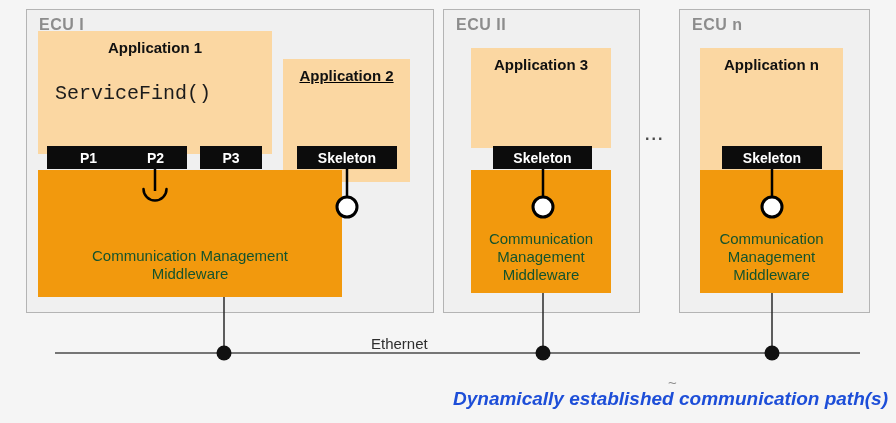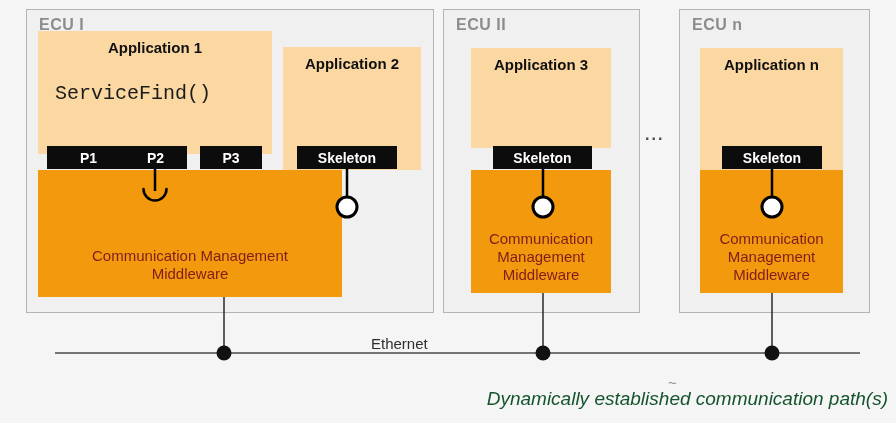--- a/index.html
+++ b/index.html
@@ -10,42 +10,42 @@
   html,body{margin:0;padding:0;}
   body{font-family:"Liberation Sans",sans-serif;background:#fff;}
   #stage{position:relative;width:896px;height:423px;background:var(--background);overflow:hidden;}
   .ecu{position:absolute;background:var(--ecu_fill);border:1px solid var(--ecu_border);}
   .ecu-label{position:absolute;left:12px;top:6px;font-size:16px;font-weight:bold;color:var(--label_gray);letter-spacing:.5px;}
   .app{position:absolute;background:var(--peach);}
   .app-title{text-align:center;font-size:15px;font-weight:bold;color:#111;padding-top:8px;}
   .code{position:absolute;font-family:"Liberation Mono","DejaVu Sans Mono",monospace;font-size:20px;color:#1B1B1B;white-space:pre;}
   .port{position:absolute;height:23px;background:var(--port_black);color:#fff;font-size:14px;font-weight:bold;display:flex;align-items:center;justify-content:center;}
   .mw{position:absolute;background:var(--orange);display:flex;flex-direction:column;justify-content:flex-end;align-items:center;}
-  .mw .mw-text{font-size:15px;color:#7f1d1d;line-height:18px;text-align:center;}
+  .mw .mw-text{font-size:15px;color:#14532d;line-height:18px;text-align:center;}
   .mw1-pad{padding-bottom:14px;}
   .mw3-pad{padding-bottom:9px;}
   .ellipsis{position:absolute;font-size:16px;font-weight:bold;color:#4A4A4A;letter-spacing:2px;}
   .bus-label{position:absolute;font-size:15px;color:#2E2E2E;}
-  .caption{position:absolute;font-size:19px;font-weight:normal;font-style:italic;color:#14532d;white-space:nowrap;}
+  .caption{position:absolute;font-size:19px;font-weight:bold;font-style:italic;color:#1d4ed8;white-space:nowrap;}
   .artifact{position:absolute;font-size:15px;color:#8a8a8a;}
   svg.overlay{position:absolute;left:0;top:0;pointer-events:none;}
 </style>
 </head>
 <body>
 
 <div id="stage">
 
   <div class="ecu" style="left:26px;top:9px;width:406px;height:302px;">
     <div class="ecu-label">ECU I</div>
   </div>
   <div class="app" style="left:38px;top:31px;width:234px;height:123px;">
     <div class="app-title">Application 1</div>
   </div>
   <div class="code" style="left:55px;top:82px;">ServiceFind()</div>
-  <div class="app" style="left:283px;top:47px;width:138px;height:123px;">
+  <div class="app" style="left:283px;top:59px;width:127px;height:123px;text-decoration:underline;">
     <div class="app-title">Application 2</div>
   </div>
   <div class="port" style="left:47px;top:146px;width:83px;">P1</div>
   <div class="port" style="left:124px;top:146px;width:63px;">P2</div>
   <div class="port" style="left:200px;top:146px;width:62px;">P3</div>
   <div class="port" style="left:297px;top:146px;width:100px;">Skeleton</div>
   <div class="mw" style="left:38px;top:170px;width:304px;height:127px;">
     <div class="mw-text">Communication Management</div>
     <div class="mw-text mw1-pad">Middleware</div>
   </div>

